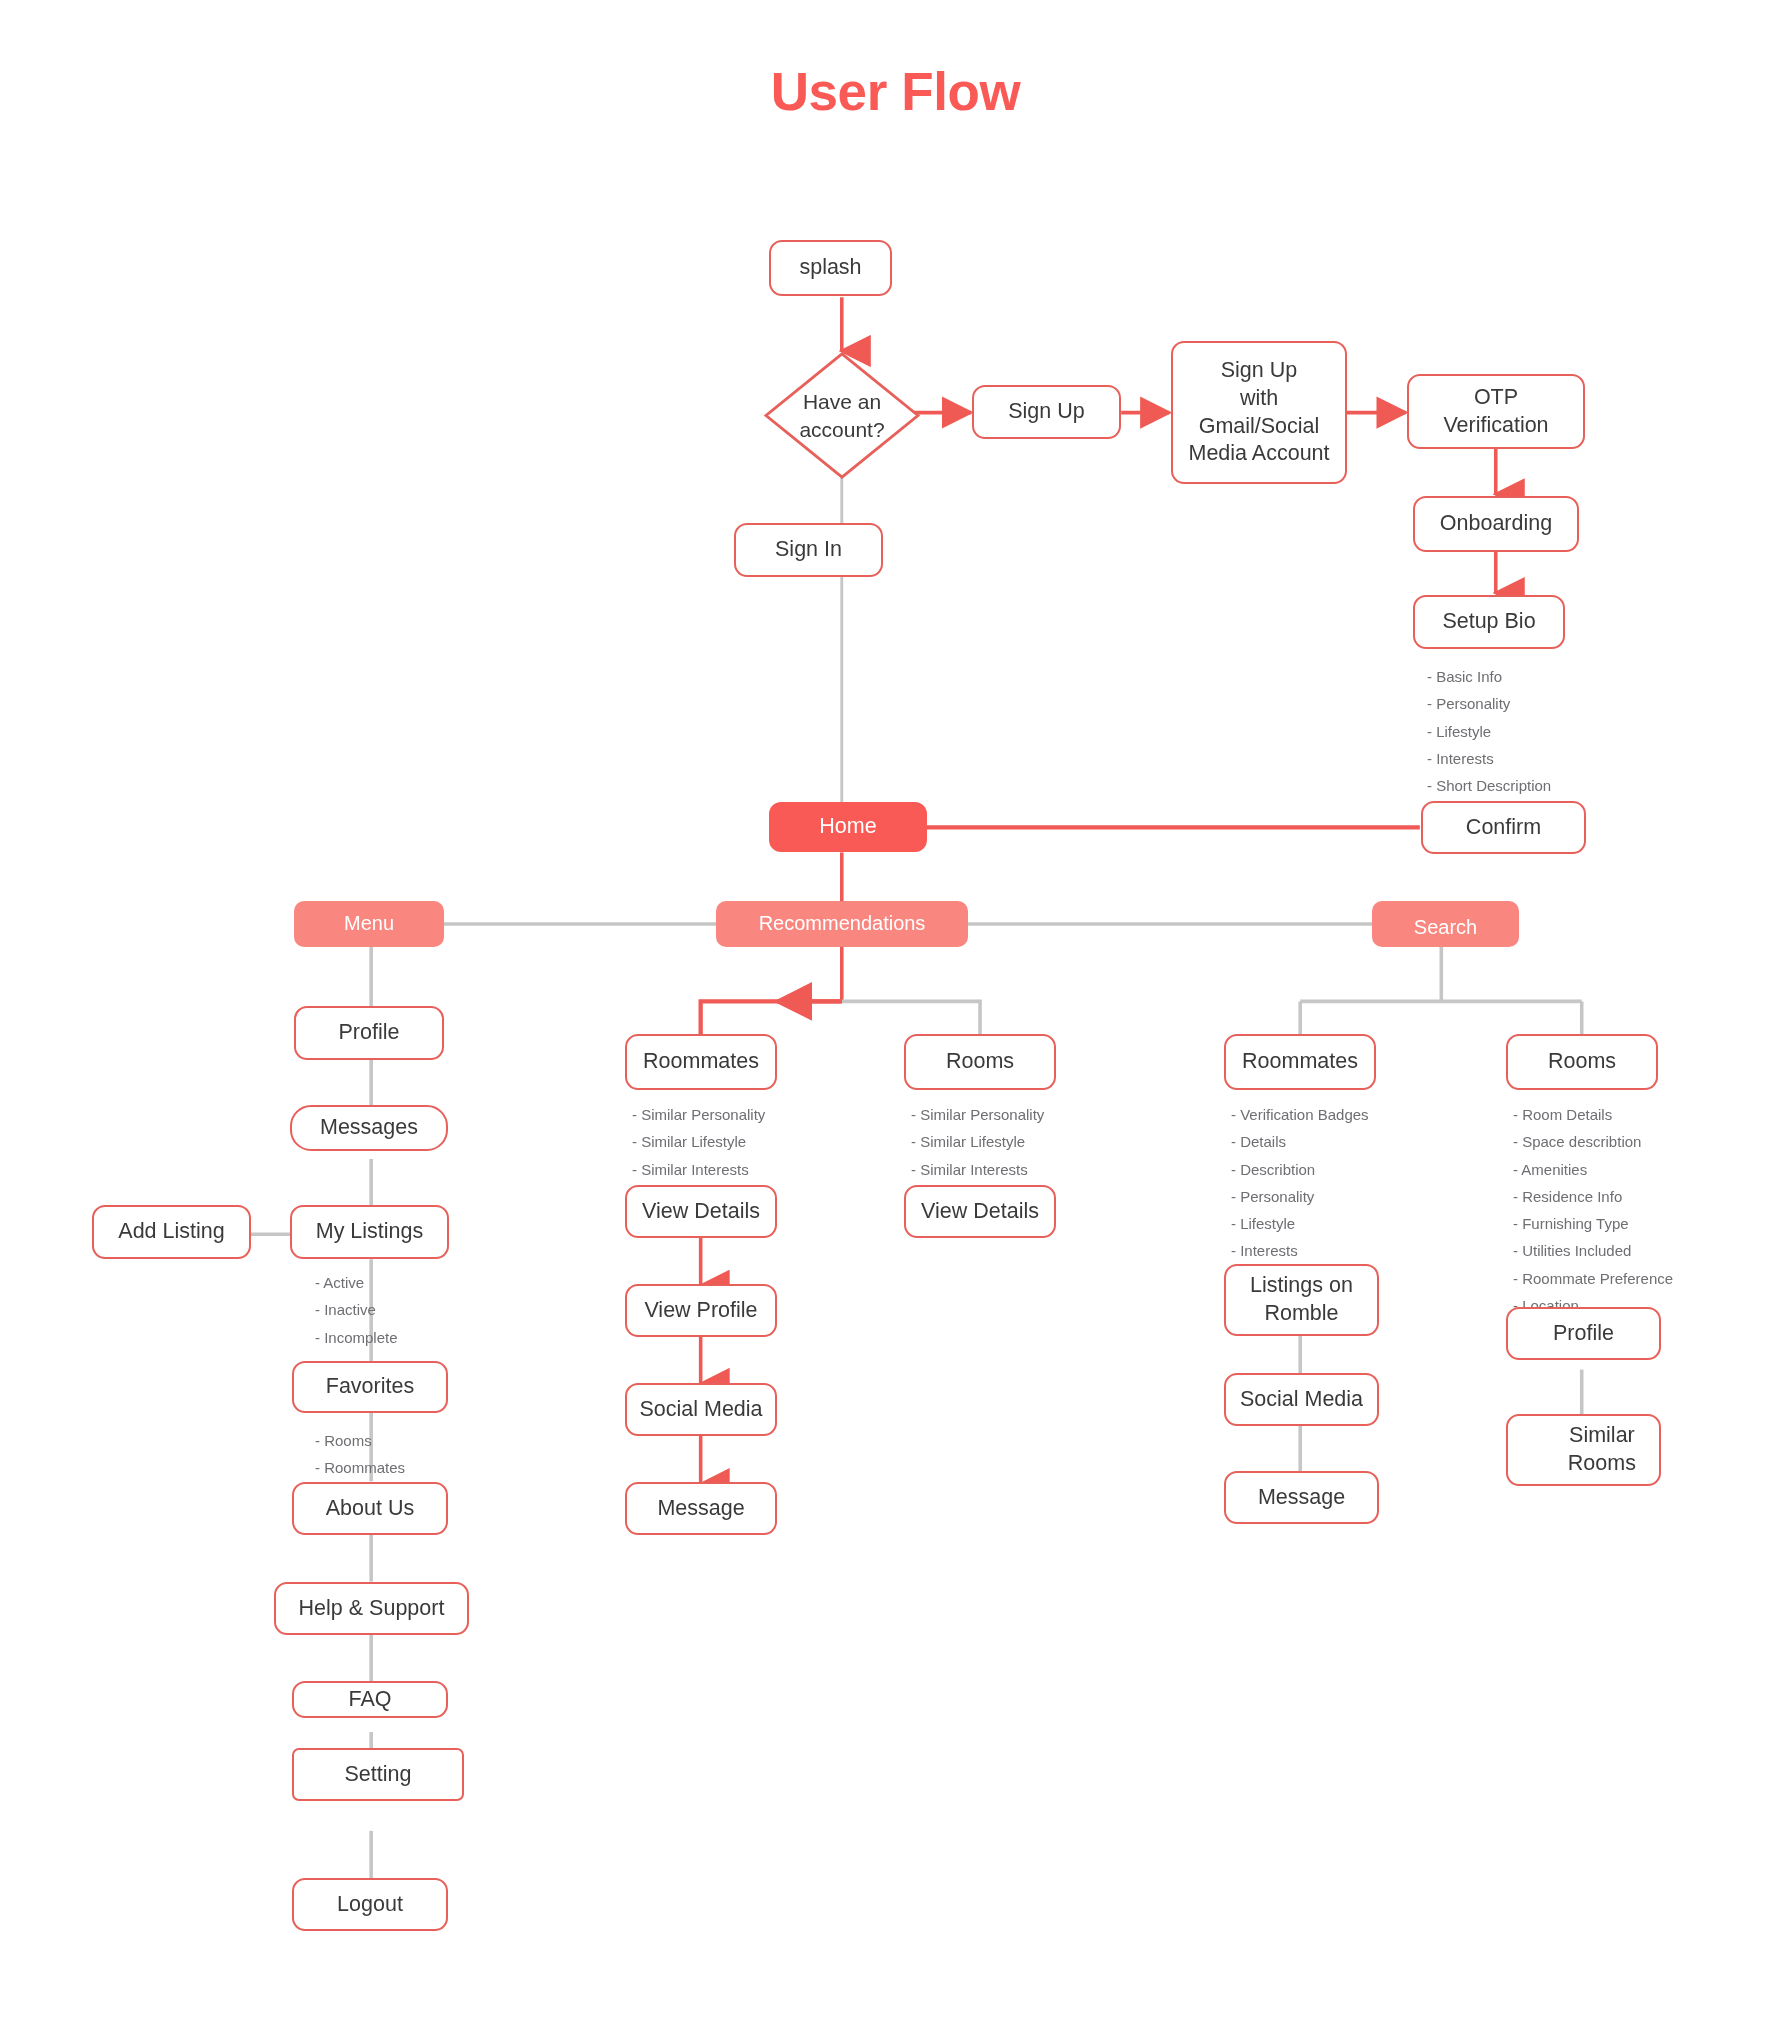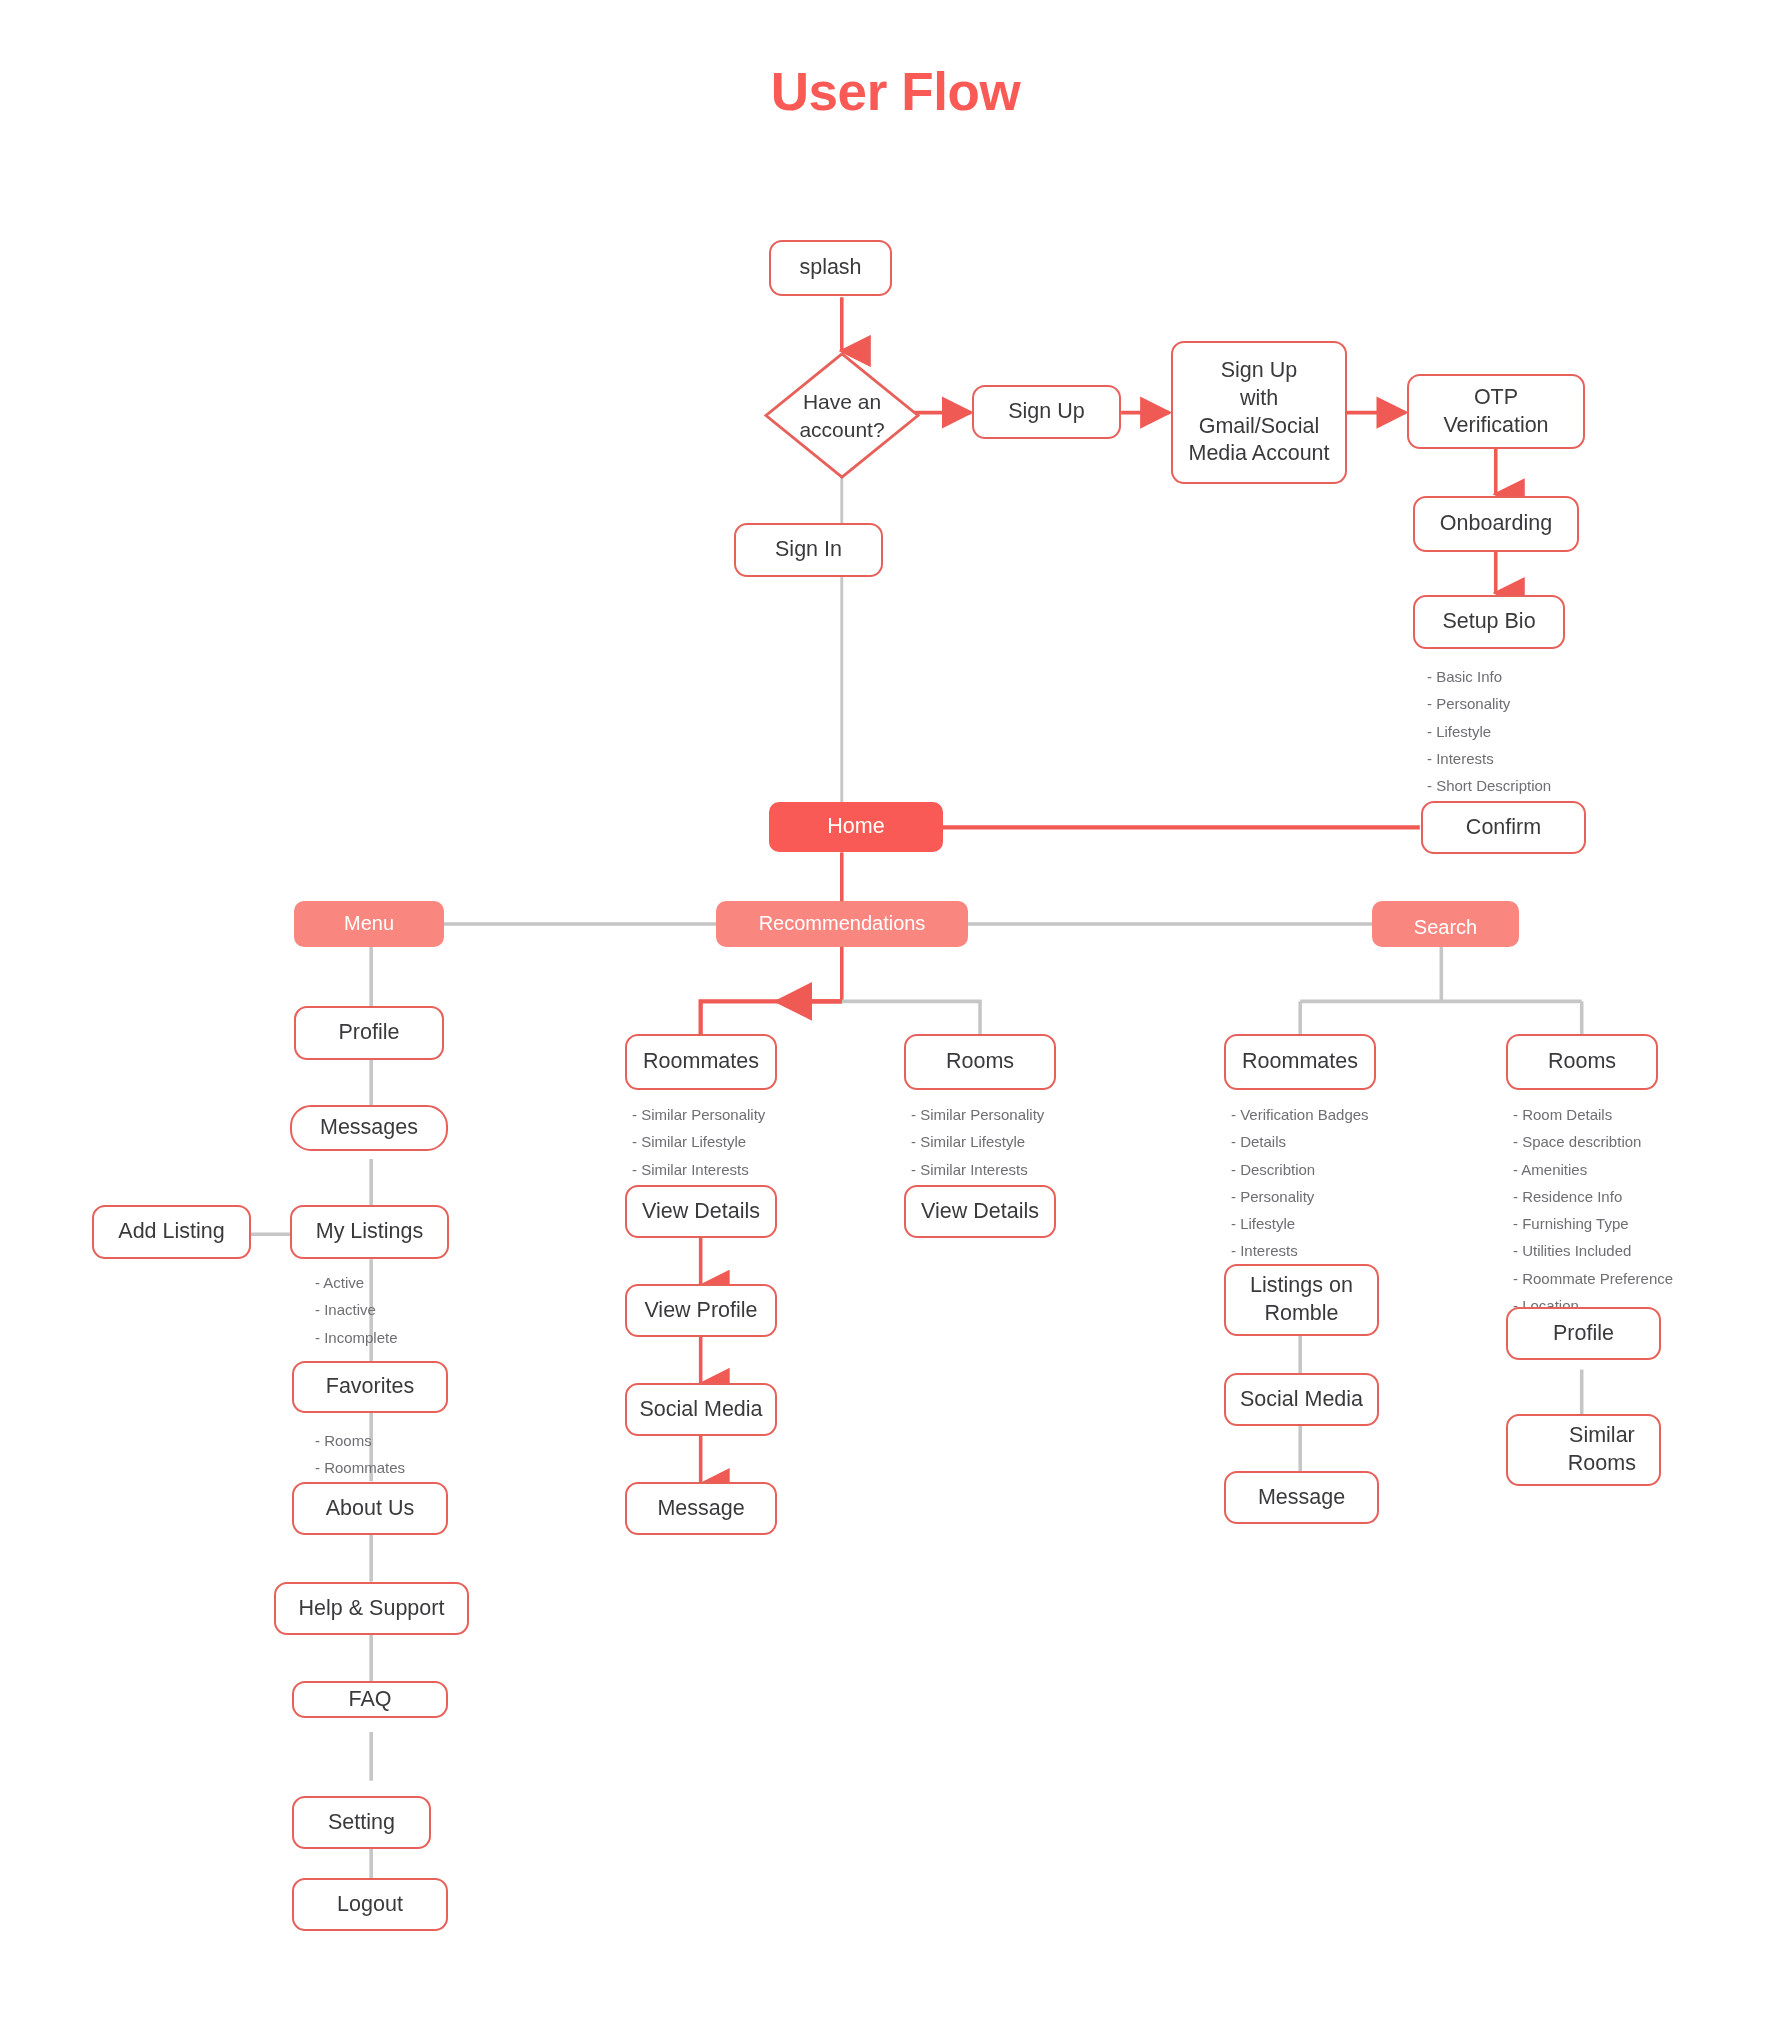--- a/index.html
+++ b/index.html
@@ -167,21 +167,21 @@
     <div>- Personality</div>
     <div>- Lifestyle</div>
     <div>- Interests</div>
     <div>- Short Description</div>
   </div>
 
   <div class="node" style="left:734px;top:523px;width:149px;height:54px;">
     <span>Sign In</span>
   </div>
 
-  <div class="node filled-strong" style="left:769px;top:802px;width:174px;height:50px;">
+  <div class="node filled-strong" style="left:769px;top:802px;width:158px;height:50px;border-radius:12px;">
     <span>Home</span>
   </div>
 
   <div class="node" style="left:1421px;top:801px;width:165px;height:53px;">
     <span>Confirm</span>
   </div>
 
   <div class="node filled-light" style="left:294px;top:901px;width:150px;height:46px;">
     <span>Menu</span>
   </div>
@@ -230,21 +230,21 @@
   </div>
 
   <div class="node" style="left:274px;top:1582px;width:195px;height:53px;">
     <span>Help &amp; Support</span>
   </div>
 
   <div class="node" style="left:292px;top:1681px;width:156px;height:37px;">
     <span>FAQ</span>
   </div>
 
-  <div class="node" style="left:292px;top:1796px;width:139px;height:53px;">
+  <div class="node" style="left:292px;top:1748px;width:172px;height:53px;border-radius:7px;">
     <span>Setting</span>
   </div>
 
   <div class="node" style="left:292px;top:1878px;width:156px;height:53px;">
     <span>Logout</span>
   </div>
 
   <div class="node" style="left:625px;top:1034px;width:152px;height:56px;">
     <span>Roommates</span>
   </div>

